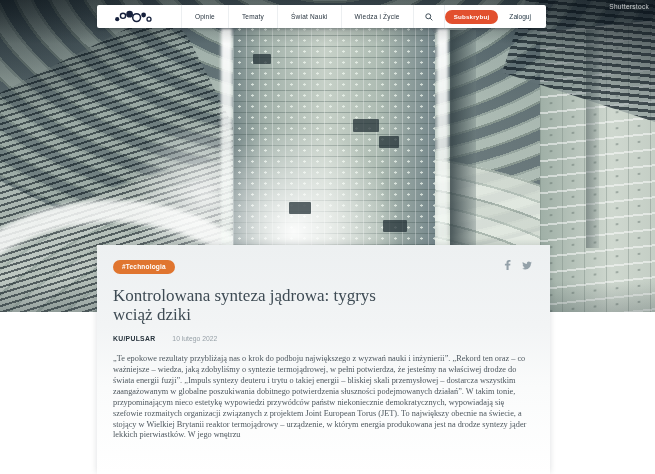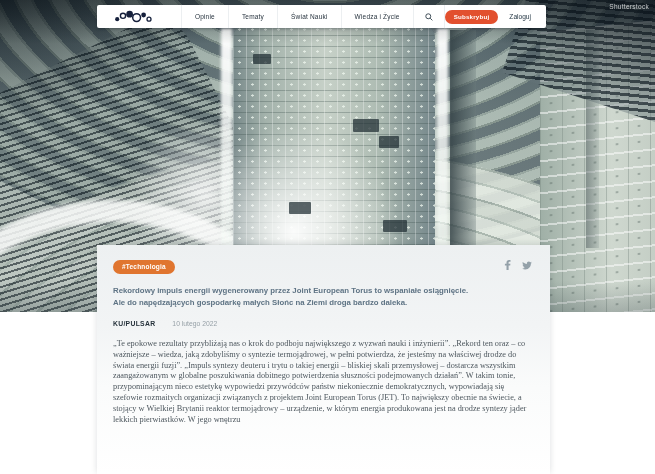--- a/index.html
+++ b/index.html
@@ -198,22 +198,22 @@
         <path fill="#94a1a9" d="M5.6 10V5.5h1.6L7.4 3.7H5.6V2.6c0-.5.2-.9 1-.9h.9V.1C7.3.1 6.7 0 6 0 4.5 0 3.5.9 3.5 2.4v1.3H1.9v1.8h1.6V10h2.1z"></path>
       </svg>
     </span>
     <span class="share-ic">
       <svg width="11" height="9" viewBox="0 0 11 9">
         <path fill="#94a1a9" d="M10.8 1.1c-.4.2-.8.3-1.2.4.4-.3.8-.7.9-1.2-.4.3-.9.4-1.4.5C8.7.4 8.1.1 7.5.1 6.3.1 5.3 1.1 5.3 2.3c0 .2 0 .3.1.5C3.6 2.7 2 1.9.9.7.7 1 .6 1.4.6 1.8c0 .8.4 1.4 1 1.8-.4 0-.7-.1-1-.3 0 1.1.8 2 1.8 2.2-.2.1-.4.1-.6.1-.1 0-.3 0-.4-.1.3.9 1.1 1.5 2 1.5-.7.6-1.7.9-2.7.9H.2c1 .6 2.1 1 3.4 1 4 0 6.2-3.3 6.2-6.2v-.3c.4-.3.8-.7 1-1.3z"></path>
       </svg>
     </span>
   </div>
 
-
-  <p class="lede">Rekordowy impuls energii wygenerowany przez Joint European Torus to wspaniałe osiągnięcie. Ale do napędzających gospodarkę małych Słońc na Ziemi droga bardzo daleka.</p>
+  <h1 class="title">Kontrolowana synteza jądrowa: tygrys wciąż dziki</h1>
+
 
   <div class="byline-row">
     <span class="byline">KU/PULSAR</span>
     <span class="date">10 lutego 2022</span>
   </div>
 
   <p class="body-text">„Te epokowe rezultaty przybliżają nas o krok do podboju największego z wyzwań nauki i inżynierii”. „Rekord ten oraz – co ważniejsze – wiedza, jaką zdobyliśmy o syntezie termojądrowej, w pełni potwierdza, że jesteśmy na właściwej drodze do świata energii fuzji”. „Impuls syntezy deuteru i trytu o takiej energii – bliskiej skali przemysłowej – dostarcza wszystkim zaangażowanym w globalne poszukiwania dobitnego potwierdzenia słuszności podejmowanych działań”. W takim tonie, przypominającym nieco estetykę wypowiedzi przywódców państw niekoniecznie demokratycznych, wypowiadają się szefowie rozmaitych organizacji związanych z projektem Joint European Torus (JET). To największy obecnie na świecie, a stojący w Wielkiej Brytanii reaktor termojądrowy – urządzenie, w którym energia produkowana jest na drodze syntezy jąder lekkich pierwiastków. W jego wnętrzu</p>
 </div>
 
 </body></html>

